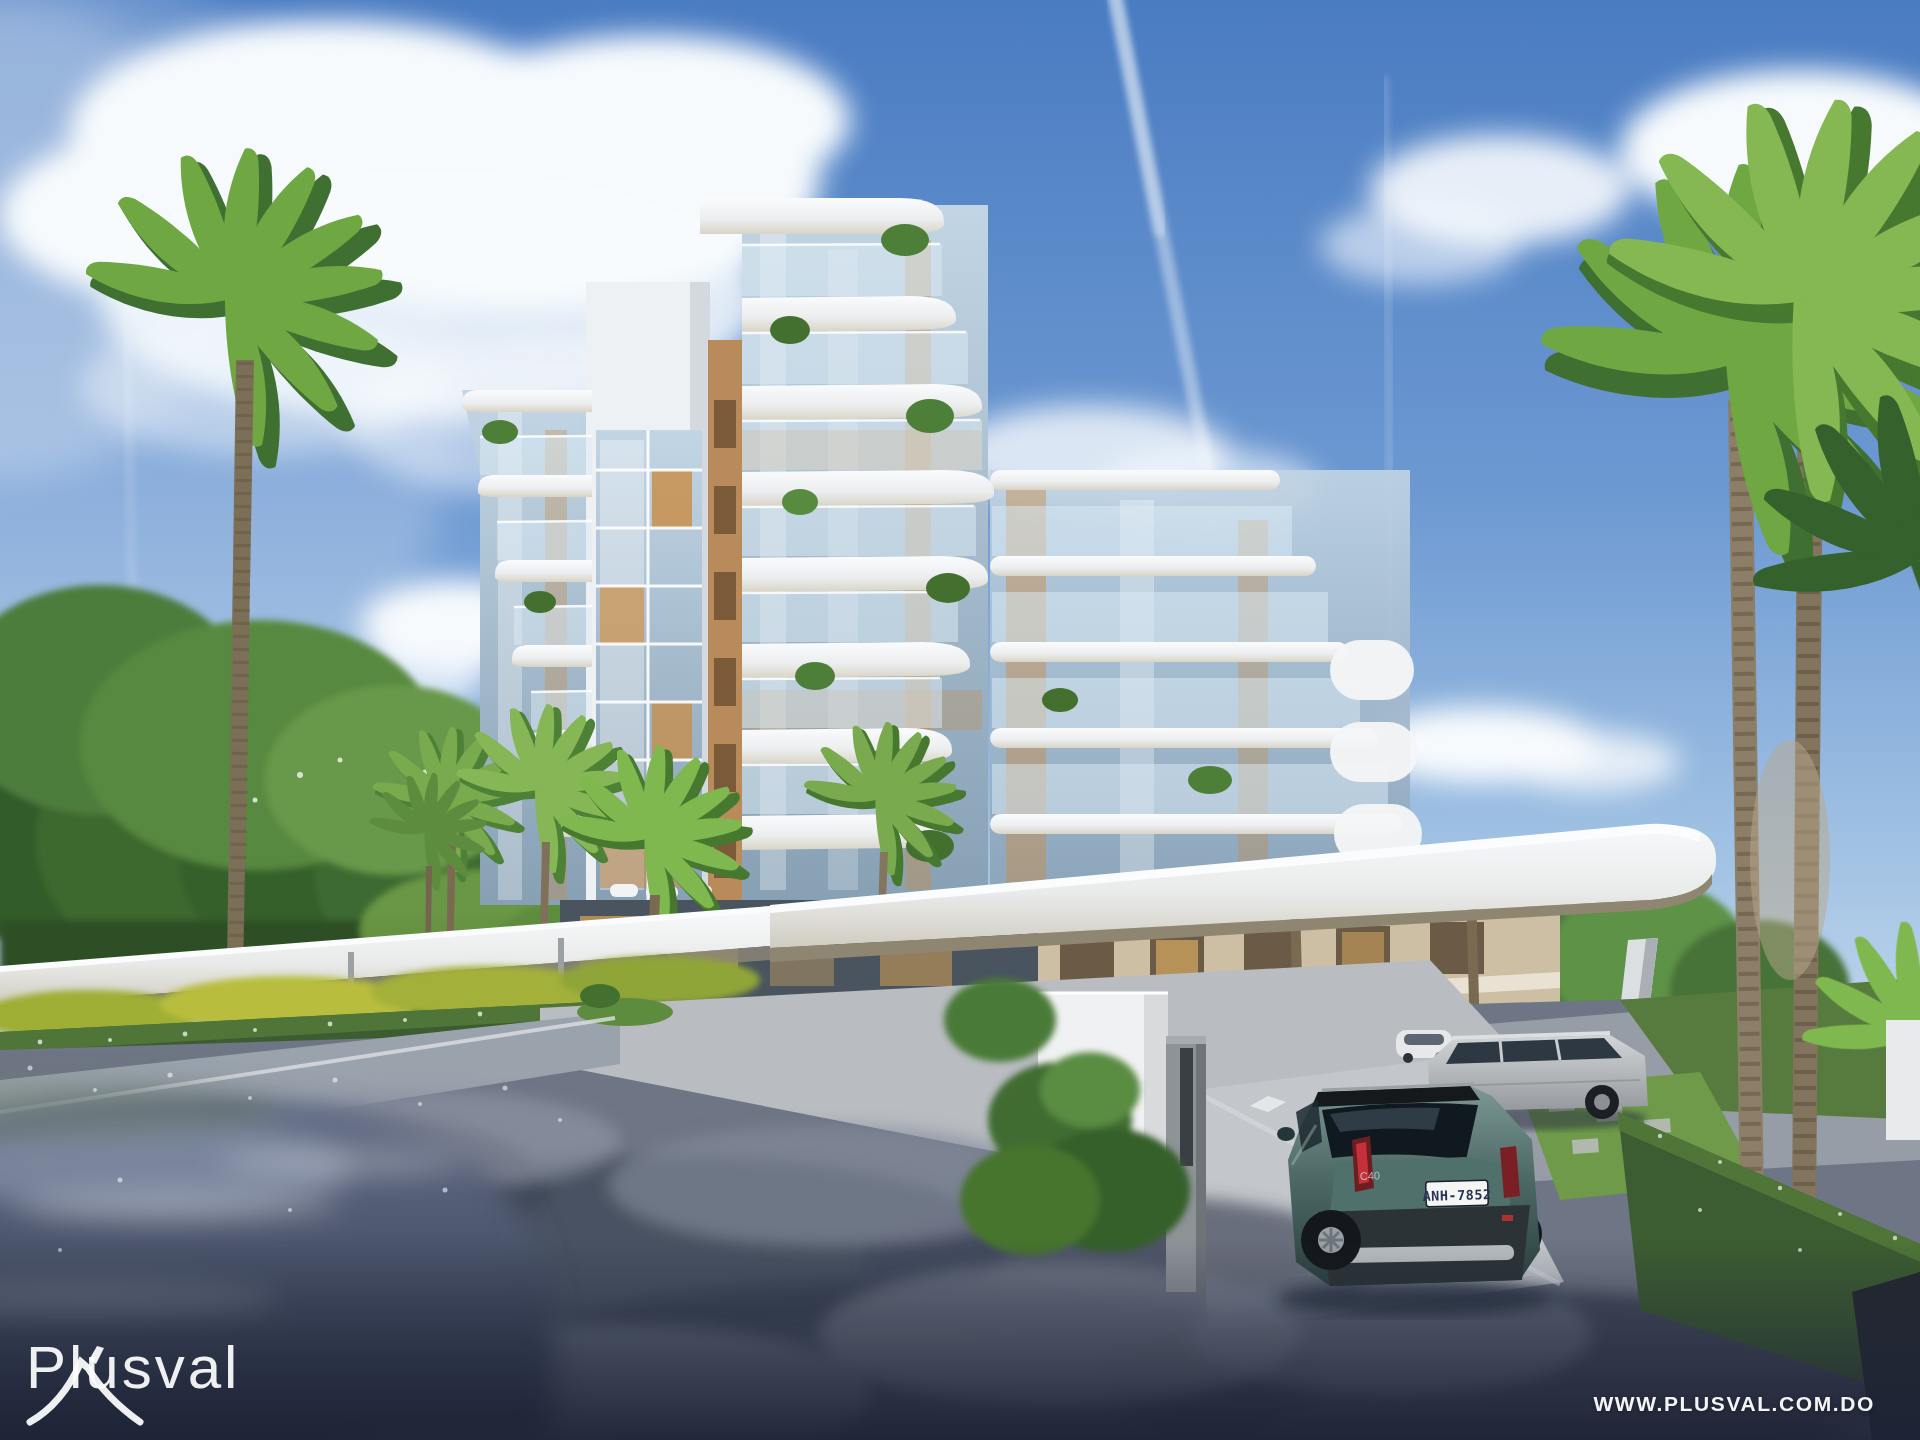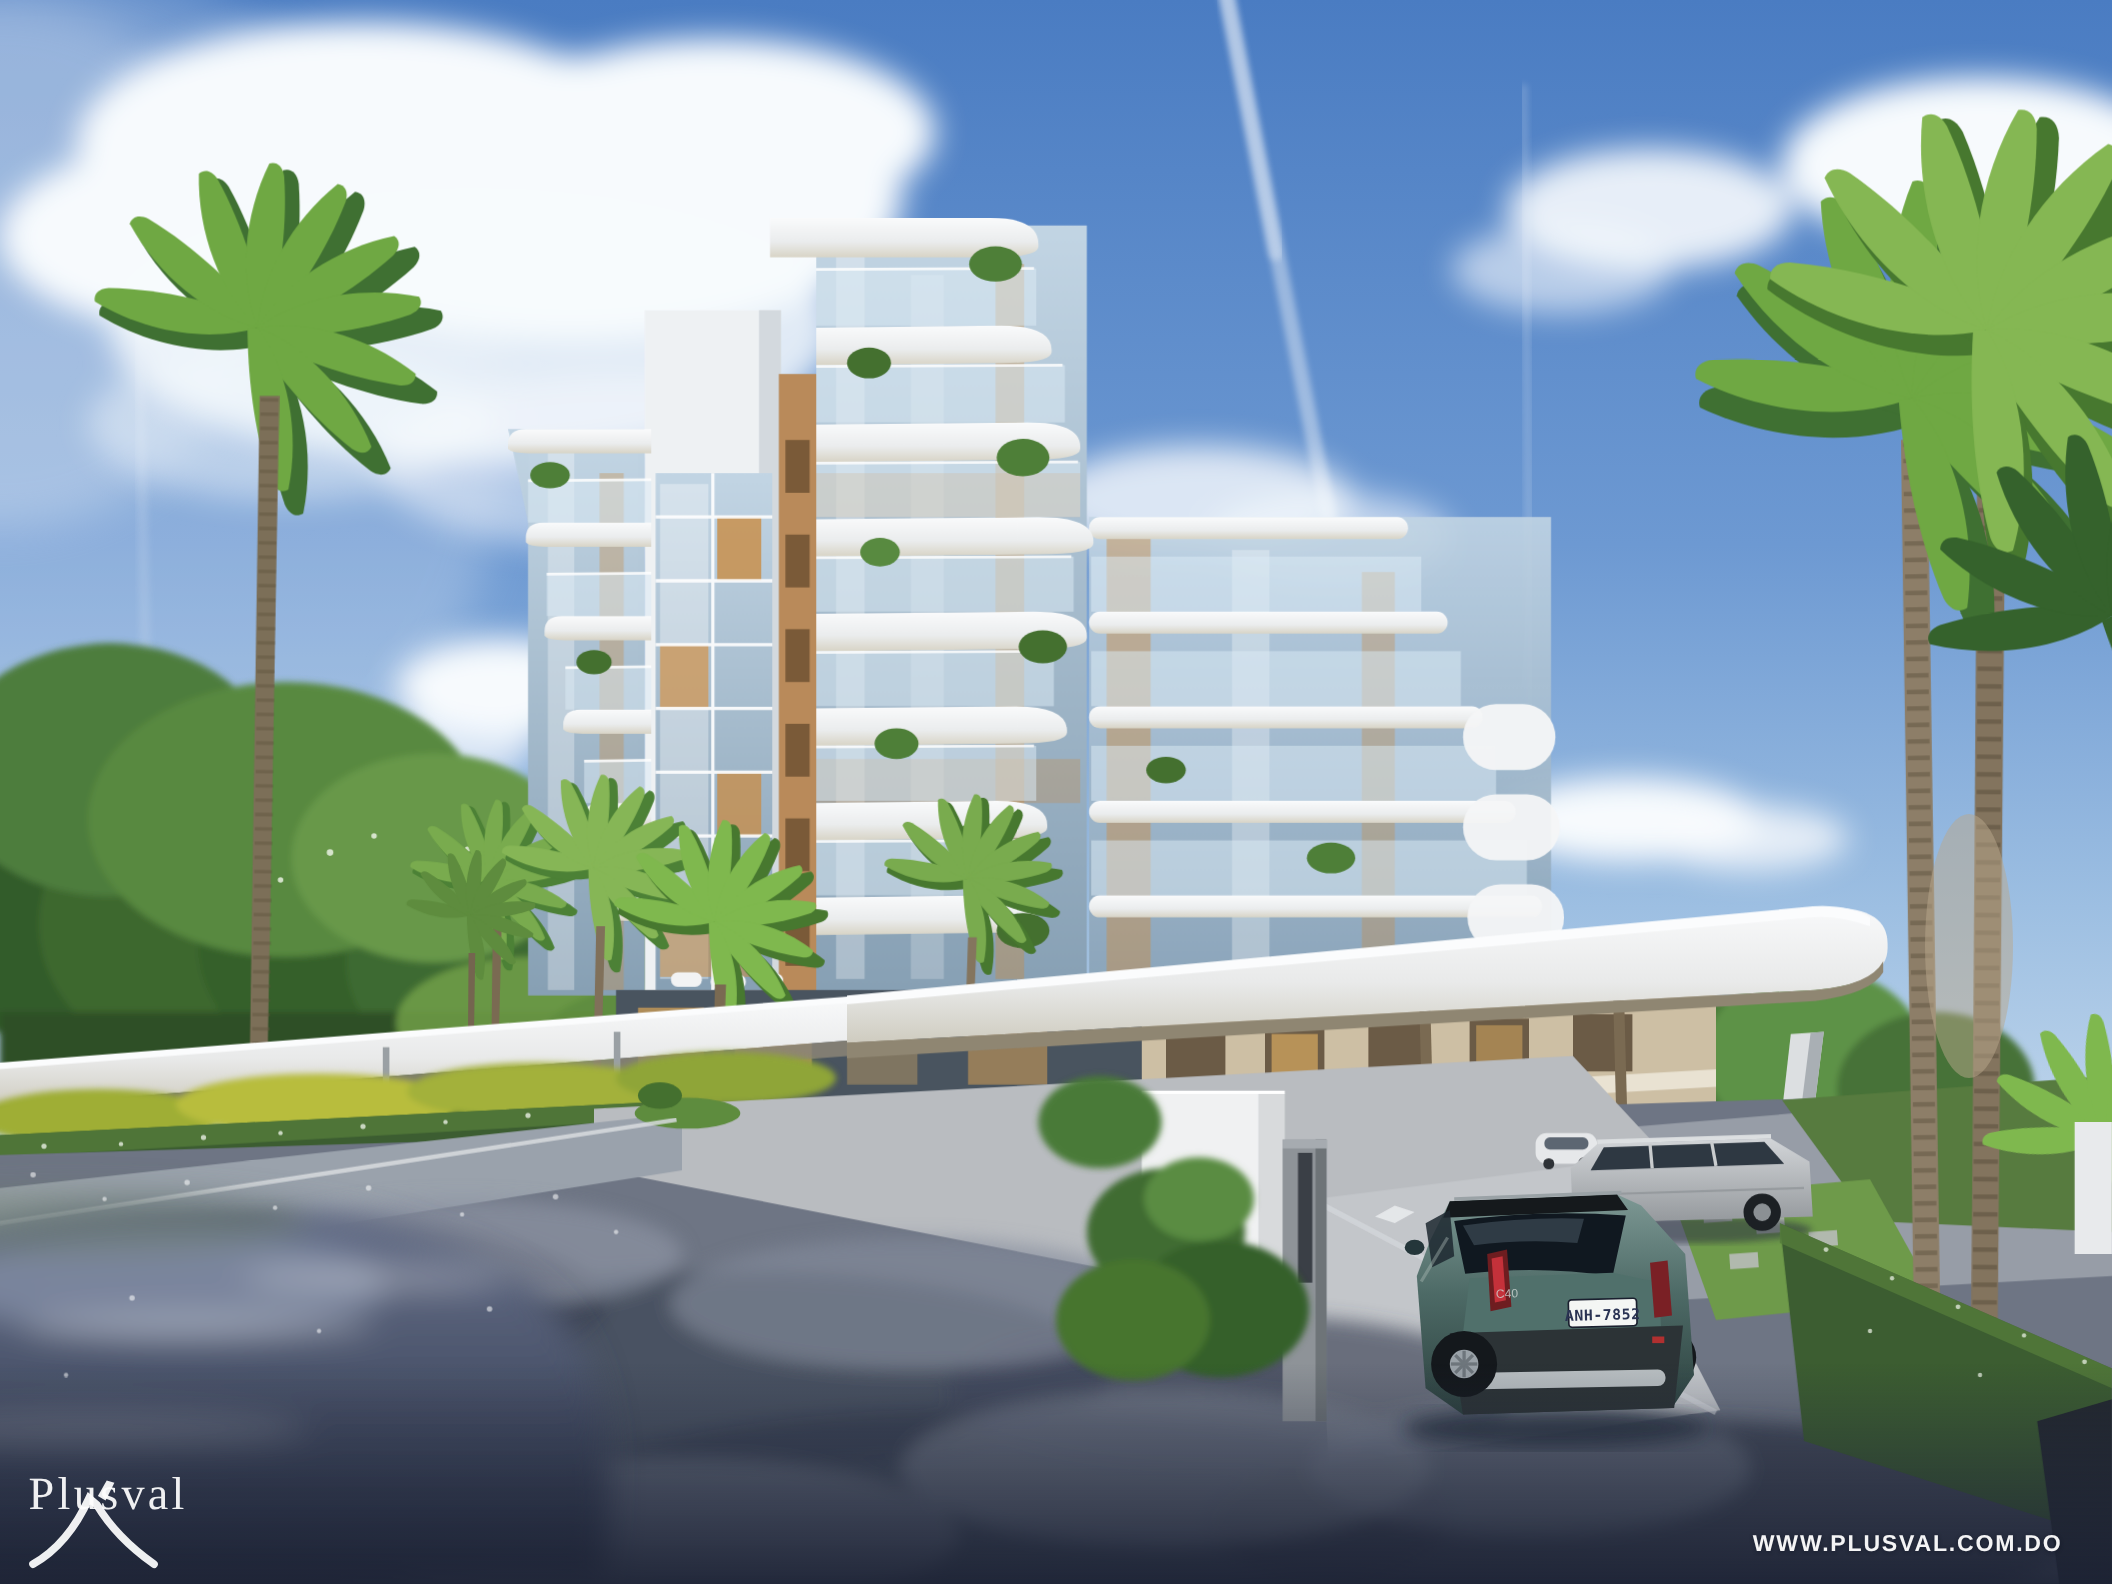--- a/index.html
+++ b/index.html
@@ -1,22 +1,22 @@
 <!DOCTYPE html>
 <html style="--c-sky-top: #4a7cc2; --c-sky-horizon: #c9dcee; --c-cloud-white: #f7fafd; --c-building-white: #f2f4f6; --c-slab-beige: #cdbfa4; --c-canopy-soffit: #8f8672; --c-glass-blue: #a3bdd6; --c-interior-amber: #c98c44; --c-foliage-dark: #2e5026; --c-foliage-bright: #6fa84a; --c-palm-trunk: #8d7e68; --c-hedge-green: #3c5d31; --c-road-light: #b9bcc0; --c-road-dark: #3e4555; --c-shadow-navy: #232a3d; --c-car-teal: #4d6a66; --c-car-silver: #b4b8bb; --c-plate-text-color: #2a3353; --c-watermark-white: #ffffff;"><head>
 <meta charset="utf-8">
 <style>
   html,body{margin:0;padding:0;background:#0e1220;}
   .stage{position:relative;width:1920px;height:1440px;overflow:hidden;
          font-family:"Liberation Sans",sans-serif;}
   .stage svg{position:absolute;inset:0;display:block;}
   .wm-left{position:absolute;left:26px;top:1338px;display:flex;align-items:flex-end;gap:14px;
            color:var(--c-watermark-white,#fff);}
-  .wm-left .brand{font-size:42px;font-weight:300;letter-spacing:3px;line-height:1;
-                  opacity:.93;padding-bottom:4px;font-family:Liberation Serif, serif;}
+  .wm-left .brand{font-size:60px;font-weight:300;letter-spacing:3px;line-height:1;
+                  opacity:.93;padding-bottom:4px;}
   .wm-right{position:absolute;right:45px;top:1392px;font-size:21px;font-weight:bold;
             letter-spacing:1.6px;color:var(--c-watermark-white,#fff);opacity:.95;
             text-shadow:0 1px 4px rgba(10,15,30,.5);}
 </style>
 </head>
 <body>
 
 <div class="stage">
 <svg viewBox="0 0 1920 1440" width="1920" height="1440">
 <defs>

